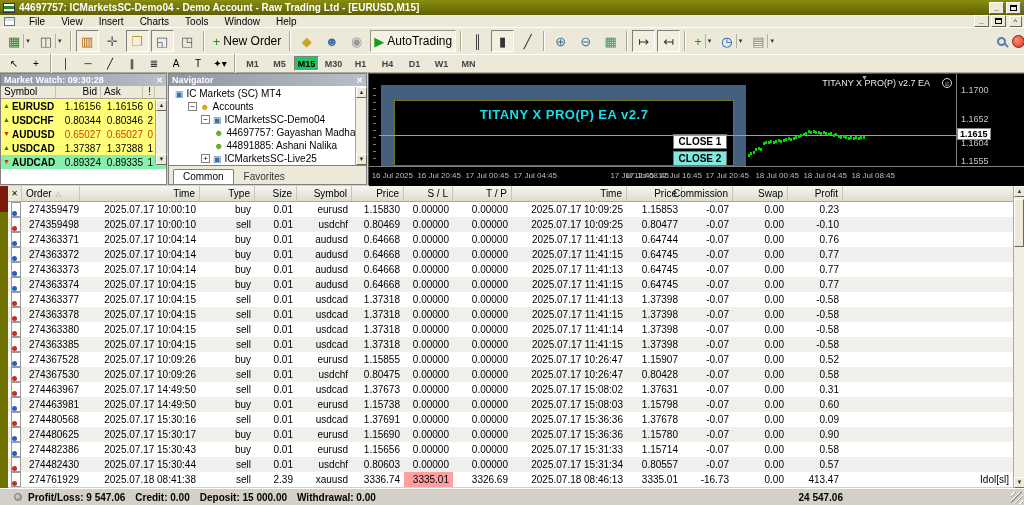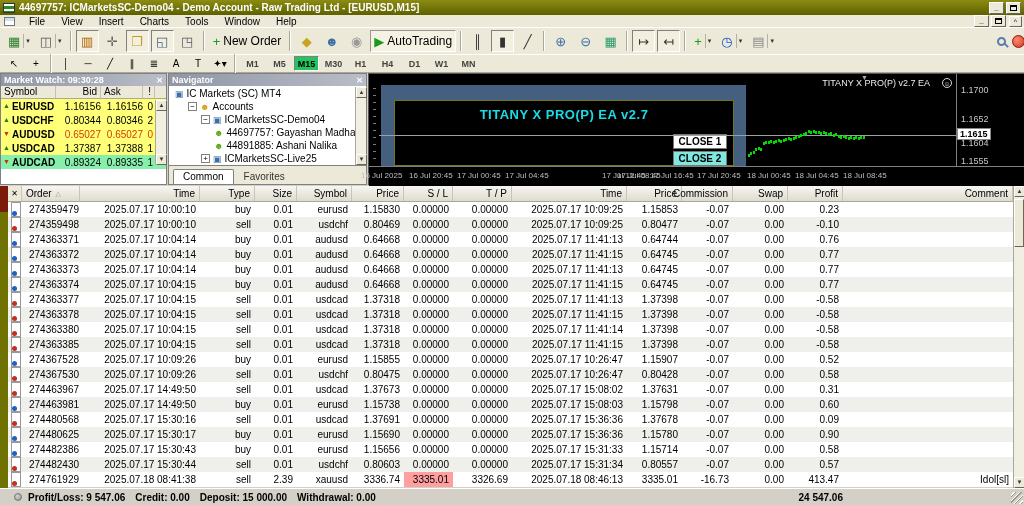--- a/index.html
+++ b/index.html
@@ -76,21 +76,21 @@
   .ea-banner{position:absolute;left:25px;top:33px;width:340px;text-align:center;color:#18dce8;font-weight:bold;font-size:13px;letter-spacing:.5px}
   .close-btn{position:absolute;left:304px;width:54px;height:15px;font-size:10px;font-weight:bold;text-align:center;line-height:14px;border:1px solid #777;color:#000}
   .close1{top:60px;background:#fff}
   .close2{top:77px;background:#7fe8df}
   .hline{position:absolute;left:10px;top:61px;width:577px;height:1px;background:#98a0a8}
   .candle{position:absolute;width:2px;height:3px;background:#00dc00}
   .scale-sep{position:absolute;left:587px;top:0;width:1px;height:93px;background:#808080}
   .price-label{position:absolute;left:592px;color:#c8c8c8;font-size:9px}
   .price-label.current{background:#fff;color:#000;border:1px solid #888;padding:0 2px;left:588px;font-weight:bold}
   .time-axis{position:absolute;left:0;top:92px;width:656px;height:20px;background:#000;border-top:1px solid #808080}
-  .time-label{position:absolute;top:4px;width:52px;margin-left:-26px;text-align:left;color:#bdbdbd;font-size:8px;white-space:nowrap}
+  .time-label{position:absolute;top:4px;width:52px;margin-left:-26px;text-align:right;color:#bdbdbd;font-size:8px;white-space:nowrap}
   
   .left-strip{position:absolute;left:0;top:186px;width:8px;height:319px;background:linear-gradient(180deg,#7d1b0b 0 26px,#6f7100 26px)}
   .strip-green{position:absolute;left:0;top:489px;width:8px;height:14px;background:#18b018;border:1px solid #0a600a}
   .t-header{position:absolute;left:8px;top:186px;width:1005px;height:16px;display:flex;align-items:stretch;background:linear-gradient(180deg,#f7f6f1,#dedbce);border-bottom:1px solid #aca899;font-size:10px}
   .t-header .hcell{border-right:1px solid #c8c5b8;display:flex;align-items:center;justify-content:flex-end;padding:0 4px}
   .t-header .hcell.c-order{justify-content:flex-start;width:58px}
   .t-close{width:14px;display:flex;align-items:center;justify-content:center;font-size:8px;border-right:1px solid #c8c5b8;background:#ece9d8}
   .sort-asc{color:#999;font-size:7px;margin-left:4px}
   .t-rows{position:absolute;left:8px;top:202px;width:1005px;height:285px;background:#fff}
   .t-row{display:flex;height:15px;align-items:center;font-size:10px}
@@ -568,23 +568,20 @@
     </span>
     <span class="hcell c-comm">
       <span>Commission</span>
     </span>
     <span class="hcell c-swap">
       <span>Swap</span>
     </span>
     <span class="hcell c-profit">
       <span>Profit</span>
     </span>
-    <span class="hcell c-comment">
-      <span>Comment</span>
-    </span>
 </div>
 <div class="t-rows">
   <div class="t-row">
       <span class="c-order">
         <span class="doc-icon buy"></span>
         <span>274359479</span>
       </span>
       <span class="c-time">2025.07.17 10:00:10</span>
       <span class="c-type">buy</span>
       <span class="c-size">0.01</span>

